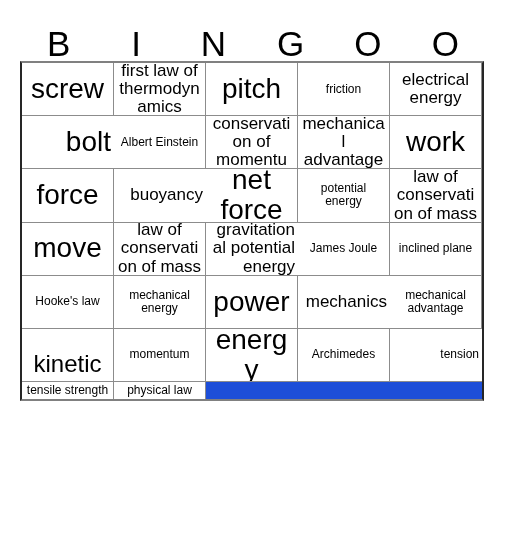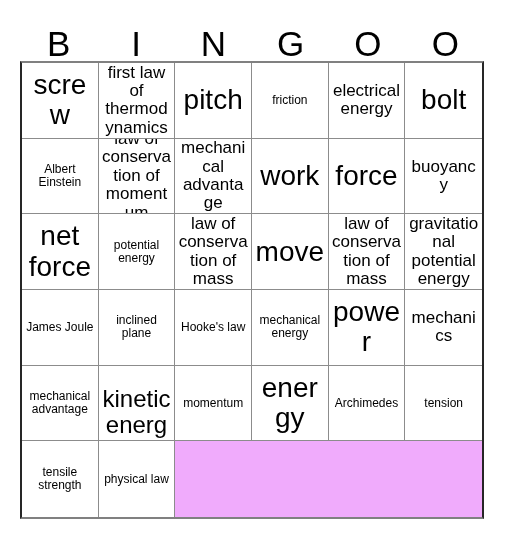--- a/index.html
+++ b/index.html
@@ -40,45 +40,46 @@
     font-weight: 400;
     letter-spacing: 0;
     color: #000000;
   }
   
   #grid {
     position: absolute;
     left: 20px;
     top: 61px;
     width: 464px;
-    height: 458px;
+    height: 340px;
     display: grid;
-    grid-template-columns: repeat(6, 1fr);
+    grid-template-columns: repeat(5, 1fr);
     grid-template-rows: repeat(6, 1fr);
     border-top: 2px solid #808080;
     border-left: 2px solid #262626;
     border-right: 2px solid #262626;
     border-bottom: 2px solid #808080;
     box-sizing: border-box;
-    background: #f0abfc;
+    background: #1d4ed8;
   }
   .cell {
     border-right: 1px solid #8c8c8c;
     border-bottom: 1px solid #8c8c8c;
     box-sizing: border-box;
     display: flex;
     align-items: center;
     justify-content: center;
     text-align: center;
     padding: 2px 3px;
     overflow: hidden;
     background: #ffffff;
   }
   .cell:nth-child(6n) {
     border-right: none;
+    text-align: right;
   }
   .cell:nth-child(n+31) {
     border-bottom: none;
   }
   .cell-text {
     display: block;
     width: 100%;
     line-height: 1.08;
     word-wrap: break-word;
   }

